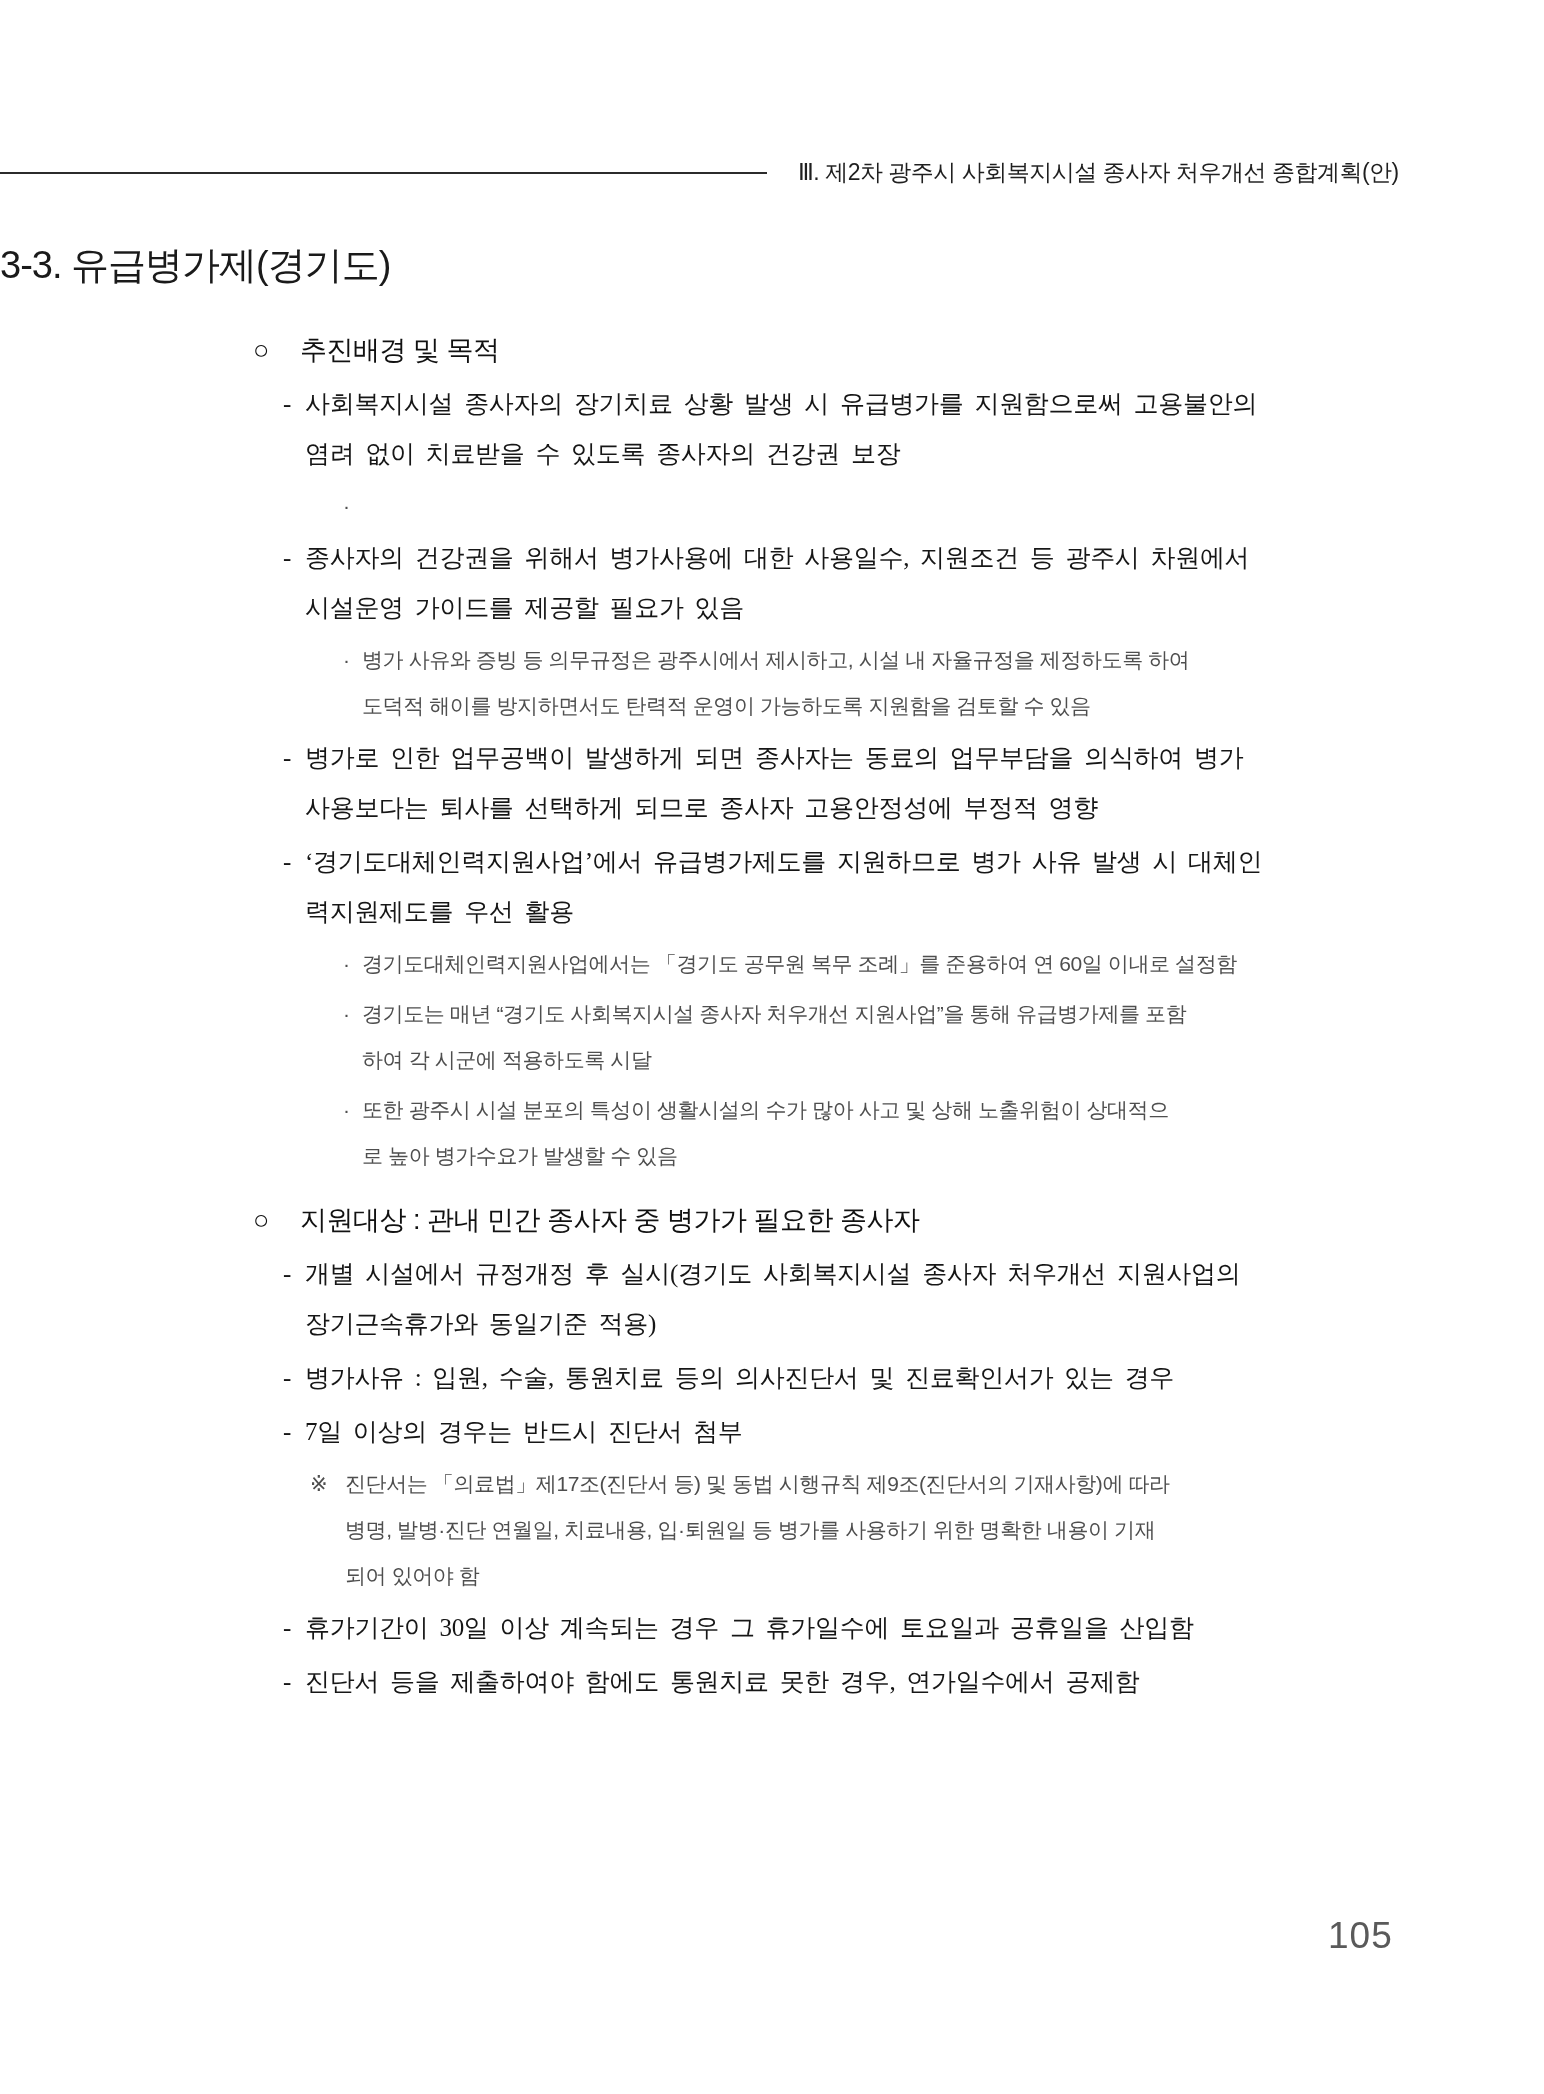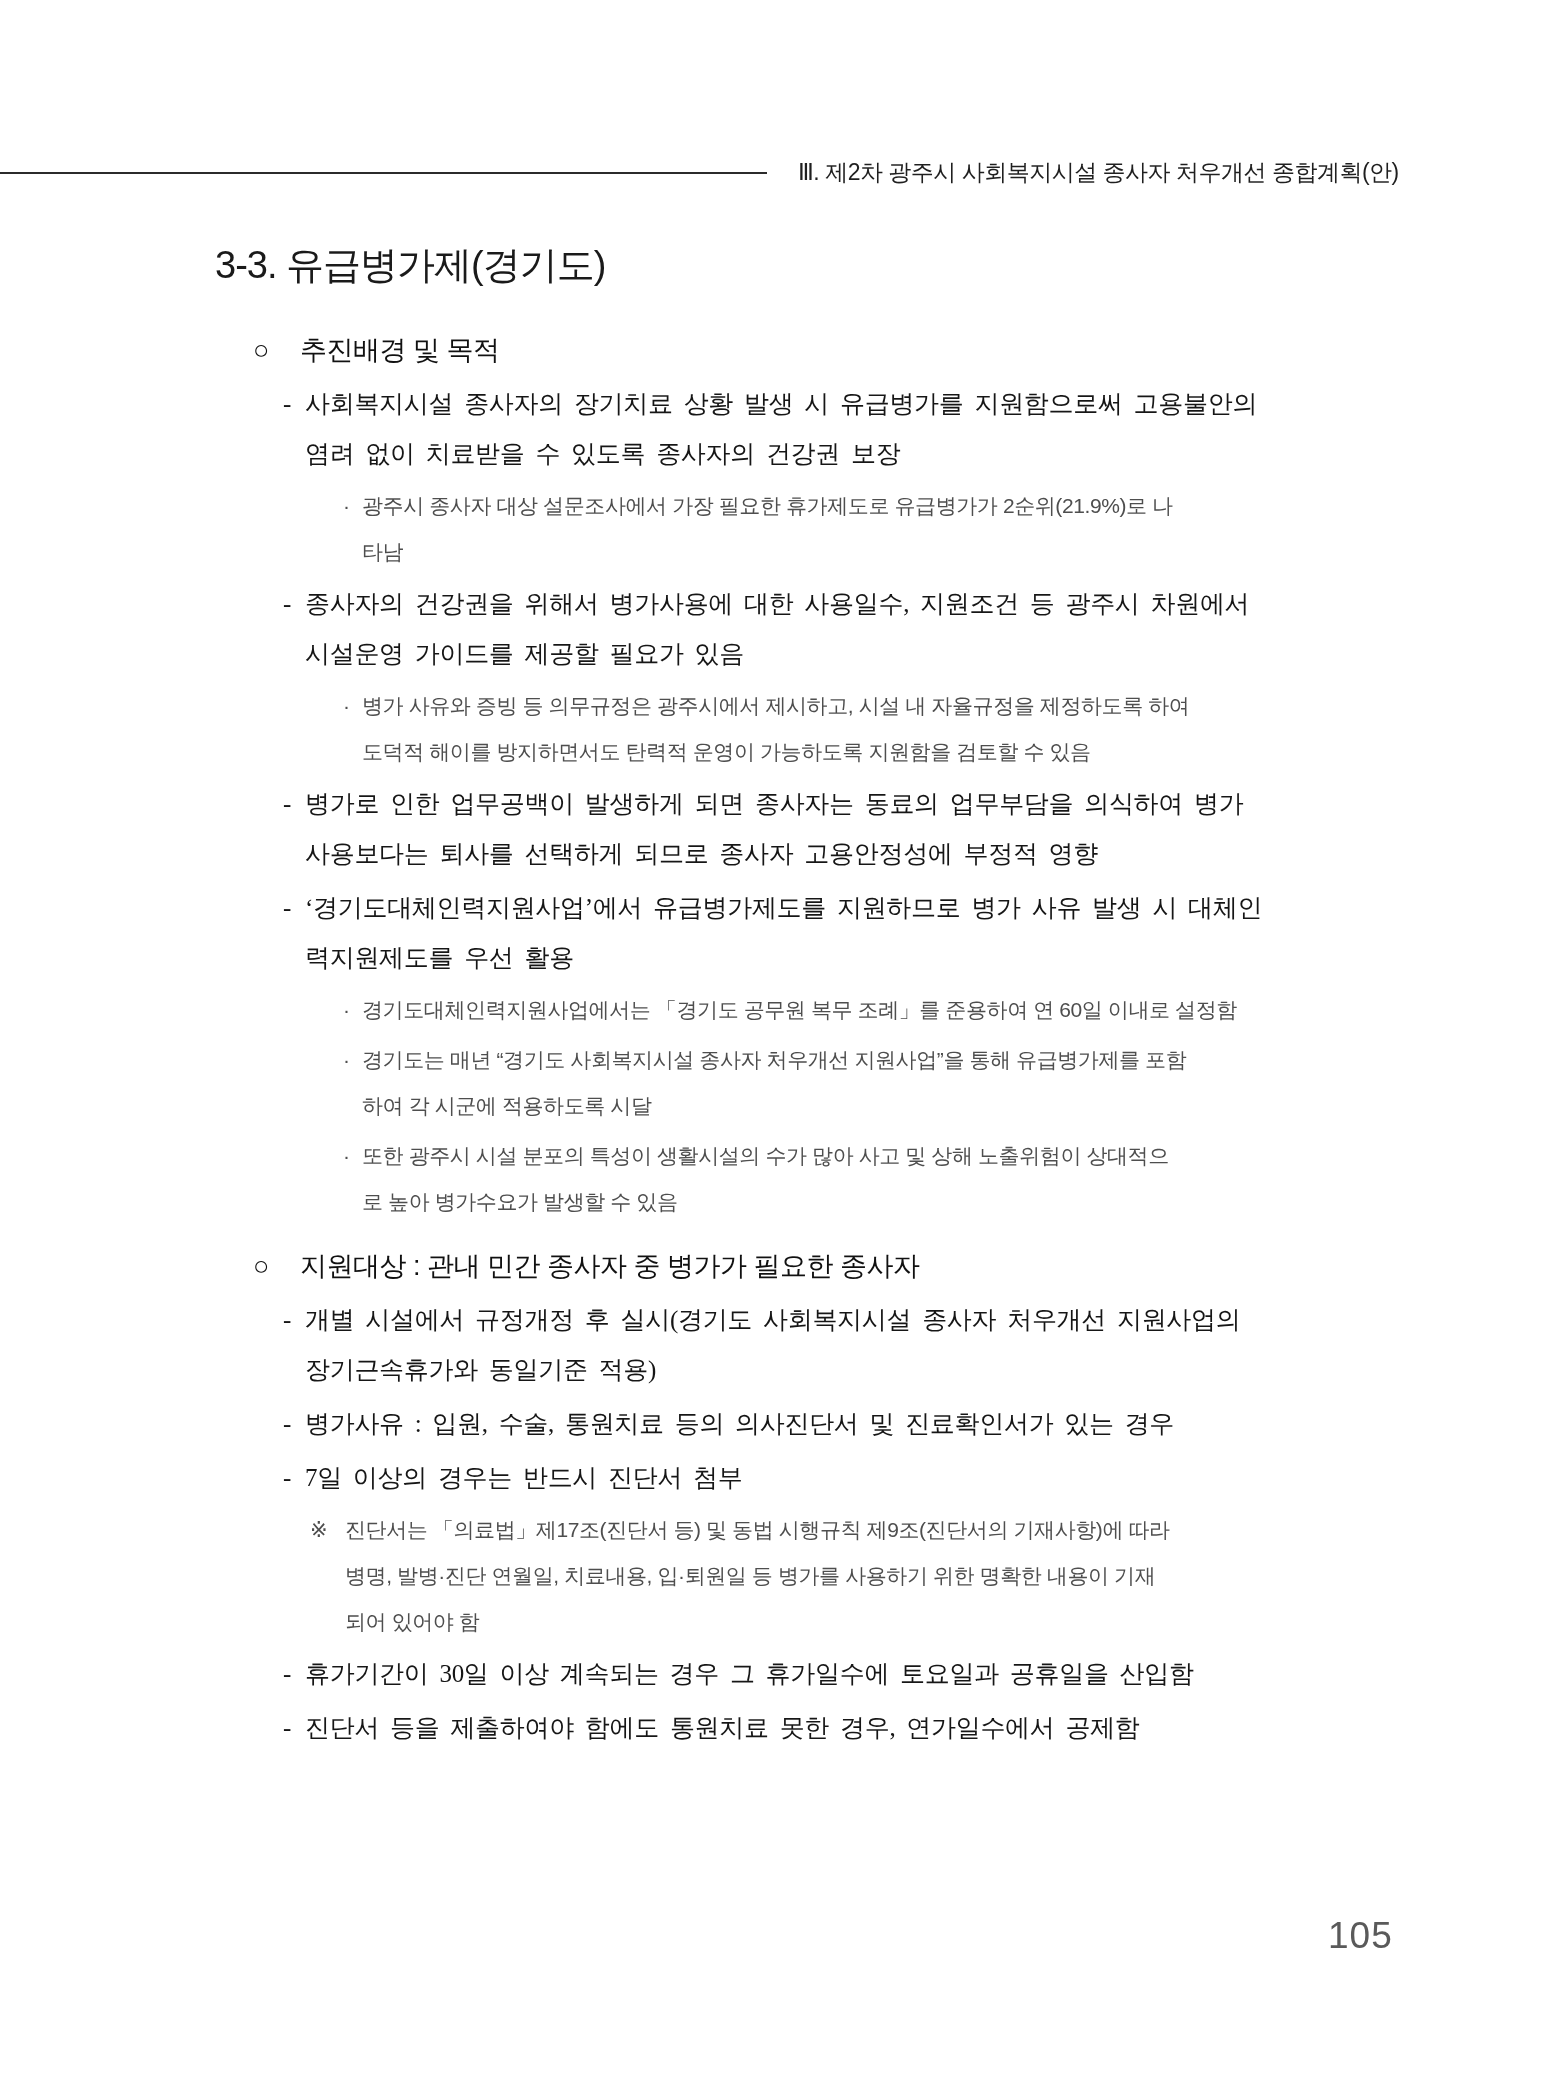--- a/index.html
+++ b/index.html
@@ -19,21 +19,20 @@
   .header-text {
     position: absolute; top: 158px; left: 790px;
     font-size: 23px; line-height: 28px;
     font-weight: 500; letter-spacing: -0.5px;
     color: #1f1f1f;
     white-space: nowrap;
     margin-left: 8px;
   }
   .content { position: absolute; top: 243px; left: 0; right: 0; }
   .doc-title {
-    padding-left: 215px;
     font-size: 38px; line-height: 44px;
     font-weight: 500; letter-spacing: -1px;
     margin: 0 0 46px 0;
     white-space: nowrap;
   }
   .section-heading {
     display: flex;
     padding-left: 253px;
     font-size: 27px; line-height: 34px;
     font-weight: 500; letter-spacing: -0.5px;
@@ -92,24 +91,20 @@
     <div class="item item--dash">
       <span class="marker">-</span>
       <div class="lines">
         <div class="line">사회복지시설 종사자의 장기치료 상황 발생 시 유급병가를 지원함으로써 고용불안의</div>
         <div class="line">염려 없이 치료받을 수 있도록 종사자의 건강권 보장</div>
       </div>
     </div>
 
     <div class="item item--dot">
       <span class="marker">·</span>
-      <div class="lines">
-        <div class="line">광주시 종사자 대상 설문조사에서 가장 필요한 휴가제도로 유급병가가 2순위(21.9%)로 나</div>
-        <div class="line">타남</div>
-      </div>
     </div>
 
     <div class="item item--dash">
       <span class="marker">-</span>
       <div class="lines">
         <div class="line">종사자의 건강권을 위해서 병가사용에 대한 사용일수, 지원조건 등 광주시 차원에서</div>
         <div class="line">시설운영 가이드를 제공할 필요가 있음</div>
       </div>
     </div>
 

